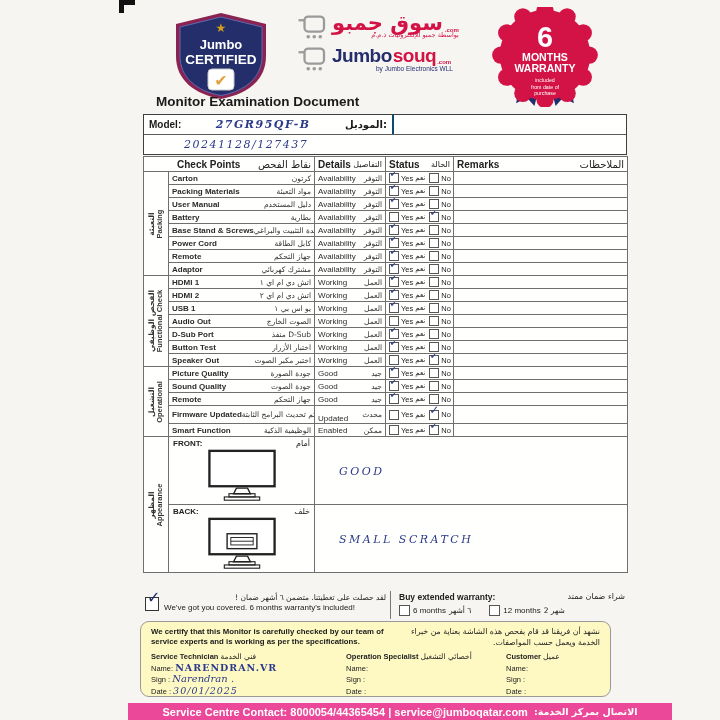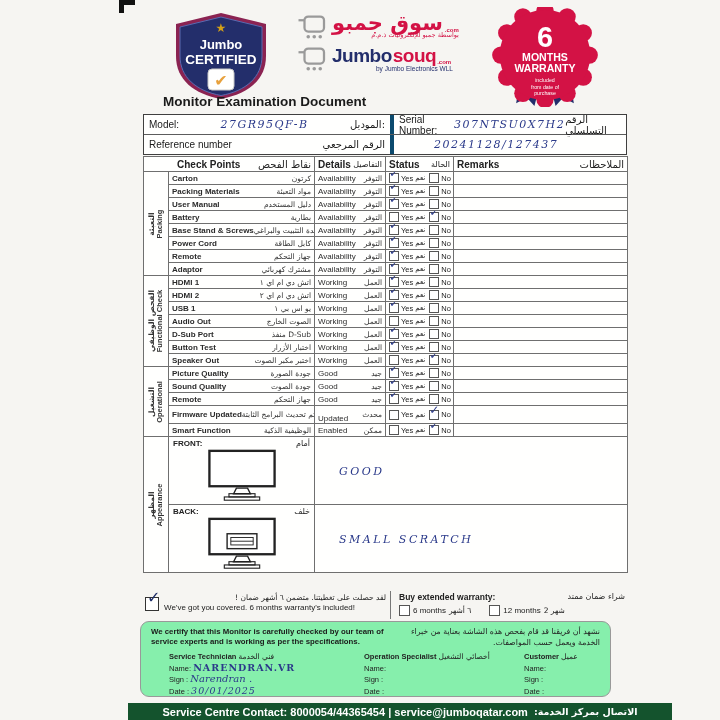--- a/index.html
+++ b/index.html
@@ -16,28 +16,28 @@
   .logo-row{display:flex;align-items:center;gap:5px;margin-bottom:4px;}
   .souq-ar-text{font-size:21px;font-weight:bold;color:#d31245;line-height:20px;}
   .logo-com{font-size:6px;color:#d31245;font-weight:bold;}
   .souq-tagline{font-size:6.5px;color:#d31245;text-align:right;margin:-2px 0 2px 0;direction:rtl;}
   .jsq-word{font-size:19px;font-weight:bold;line-height:19px;letter-spacing:-0.5px;}
   .jsq-jumbo{color:#232e6b;}
   .jsq-souq{color:#d31245;}
   .jsq-tagline{font-size:6.5px;color:#232e6b;margin-top:0px;padding-left:44px;}
   .wbadge{position:absolute;left:491px;top:7px;}
   
-  .title-row{position:absolute;left:143px;top:94px;width:484px;display:flex;justify-content:space-between;align-items:flex-start;}
+  .title-row{position:absolute;left:136px;top:94px;width:484px;display:flex;justify-content:space-between;align-items:flex-start;}
   .title-en{font-size:13.5px;font-weight:bold;color:#1a1a1a;padding-left:20px;}
   .title-ar{font-size:13px;font-weight:bold;color:#1a1a1a;direction:rtl;}
   
   .info{position:absolute;left:143px;top:114px;width:484px;border:1.5px solid #3f3f3f;background:#fffffe;box-sizing:border-box;}
   .info-row{display:flex;height:19px;align-items:center;font-size:10px;}
   .info-row + .info-row{border-top:1px solid #5c5c5c;}
-  .info-left{width:250px;display:flex;align-items:center;height:100%;box-sizing:border-box;border-right:4px solid #0c4a6e;padding:0 5px;}
+  .info-left{width:250px;display:flex;align-items:center;height:100%;box-sizing:border-box;border-right:2px solid #0c4a6e;padding:0 5px;font-weight:bold;}
   .info-right{flex:1;display:flex;align-items:center;height:100%;padding:0 5px;}
   .lbl{color:#1a1a1a;}
   .info .hw{font-size:11px;letter-spacing:1.5px;white-space:nowrap;}
   .sp{flex:1;}
   
   .check-table{position:absolute;left:143px;top:156px;width:484px;border-collapse:collapse;table-layout:fixed;background:#fffffe;border:1.5px solid #3f3f3f;}
   .check-table th,.check-table td{border:1px solid #6f6f6f;padding:0 3px;height:13px;font-size:8px;overflow:hidden;white-space:nowrap;box-sizing:border-box;}
   .check-table th{height:15px;font-size:10px;font-weight:bold;}
   .check-table tr.section-start td{border-top:1.5px solid #3f3f3f;}
   .flexcell{display:flex;justify-content:space-between;align-items:center;height:100%;}
@@ -64,36 +64,36 @@
   .w-left-text{flex:1;}
   .w-ar{font-size:7.5px;direction:rtl;text-align:right;padding-left:2px;}
   .w-en{font-size:8px;color:#1a1a1a;margin-top:1px;}
   .w-right{flex:1;padding:1px 2px 0 8px;}
   .w-buy{display:flex;justify-content:space-between;font-size:8.5px;font-weight:bold;}
   .w-buy .ar{font-weight:normal;font-size:8px;}
   .w-opts{display:flex;gap:18px;margin-top:3px;font-size:8px;align-items:center;}
   .w-opt{display:flex;align-items:center;gap:3px;}
   .w-opt .cbox{width:9px;height:9px;}
   
-  .certify{position:absolute;left:140px;top:621px;width:471px;height:76px;border:1.2px solid #999;border-radius:9px;background:#86efac;box-sizing:border-box;padding:5px 10px 0 10px;}
+  .certify{position:absolute;left:140px;top:621px;width:471px;height:76px;border:1.2px solid #999;border-radius:9px;background:#fef9c3;box-sizing:border-box;padding:5px 10px 0 10px;}
   .cert-paras{display:flex;justify-content:space-between;}
   .cert-en{width:252px;font-size:7.8px;font-weight:bold;line-height:1.3;color:#1a1a1a;}
   .cert-ar{width:192px;font-size:7.8px;direction:rtl;text-align:right;line-height:1.35;}
-  .sig-row{display:flex;margin-top:4px;margin-left:18px;}
+  .sig-row{display:flex;margin-top:4px;}
   .sig-col{font-size:7.5px;line-height:10.5px;}
   .sig-col.c1{width:195px;}
   .sig-col.c2{width:160px;}
   .sig-col.c3{flex:1;}
   .sig-title{font-weight:bold;}
   .sig-title .ar{font-weight:normal;font-size:7.5px;}
   .sig-name{font-size:9.5px;letter-spacing:1px;font-style:normal;font-weight:bold;}
   .sig-sign{font-size:10px;}
   .sig-date{font-size:9.5px;letter-spacing:1px;}
   
-  .footer{position:absolute;left:128px;top:703px;width:544px;height:17px;background:#14532d;color:#fff;display:flex;align-items:center;justify-content:center;gap:6px;}
+  .footer{position:absolute;left:128px;top:703px;width:544px;height:17px;background:#ec4899;color:#fff;display:flex;align-items:center;justify-content:center;gap:6px;}
   .footer .en{font-size:11px;font-weight:bold;}
   .footer .ar{font-size:9.5px;font-weight:bold;direction:rtl;}
 </style>
 </head>
 <body>
 
 <div class="page">
 
   <div class="corner-mark">
       <div class="h"></div>
@@ -182,34 +182,22 @@
 
   <div class="info">
     <div class="info-row">
       <div class="info-left">
         <span class="lbl">Model:</span>
         <span class="sp"></span>
         <span class="hw">27GR95QF-B</span>
         <span class="sp"></span>
         <span class="lbl ar">الموديل:</span>
       </div>
-      <div class="info-right">
-        <span class="lbl">Serial Number:</span>
-        <span class="sp"></span>
-        <span class="hw">307NTSU0X7H2</span>
-        <span class="sp"></span>
-        <span class="lbl ar">الرقم التسلسلي</span>
-      </div>
     </div>
     <div class="info-row">
-      <div class="info-left">
-        <span class="lbl">Reference number</span>
-        <span class="sp"></span>
-        <span class="lbl ar">الرقم المرجعي</span>
-      </div>
       <div class="info-right" style="justify-content:flex-start;padding-left:40px;">
         <span class="hw">20241128/127437</span>
       </div>
     </div>
   </div>
 
   <table class="check-table">
     <colgroup>
         <col style="width:25px">
         <col style="width:146px">

